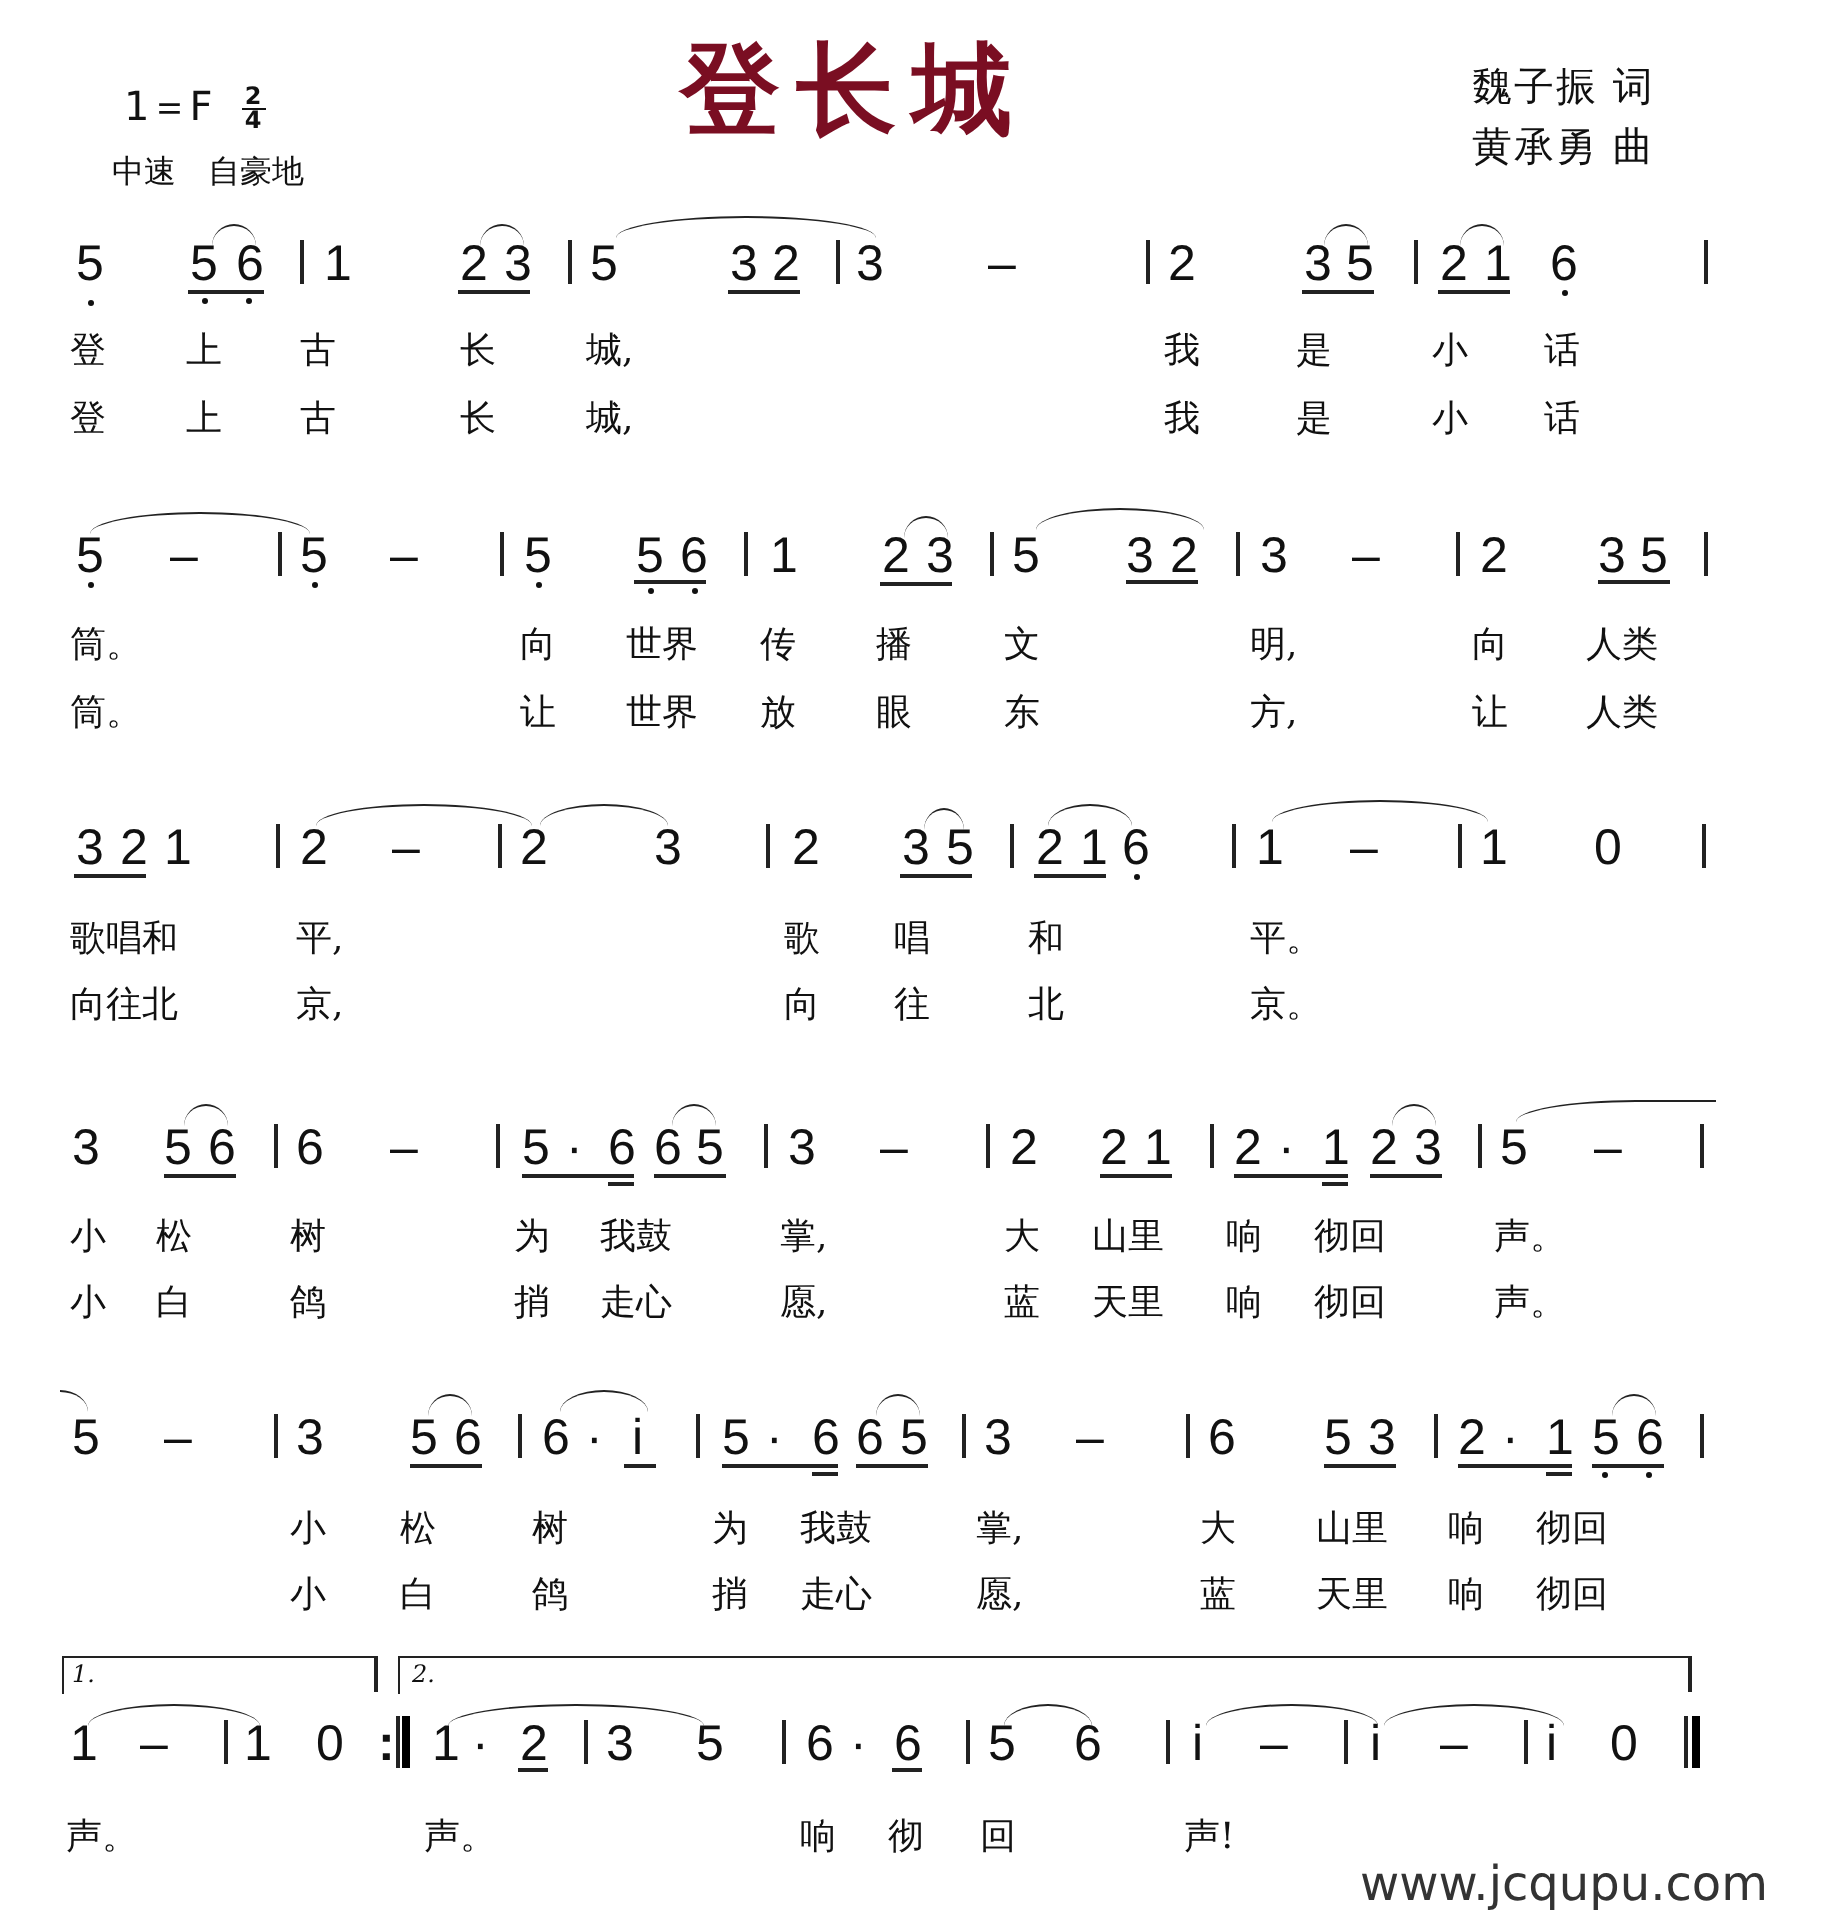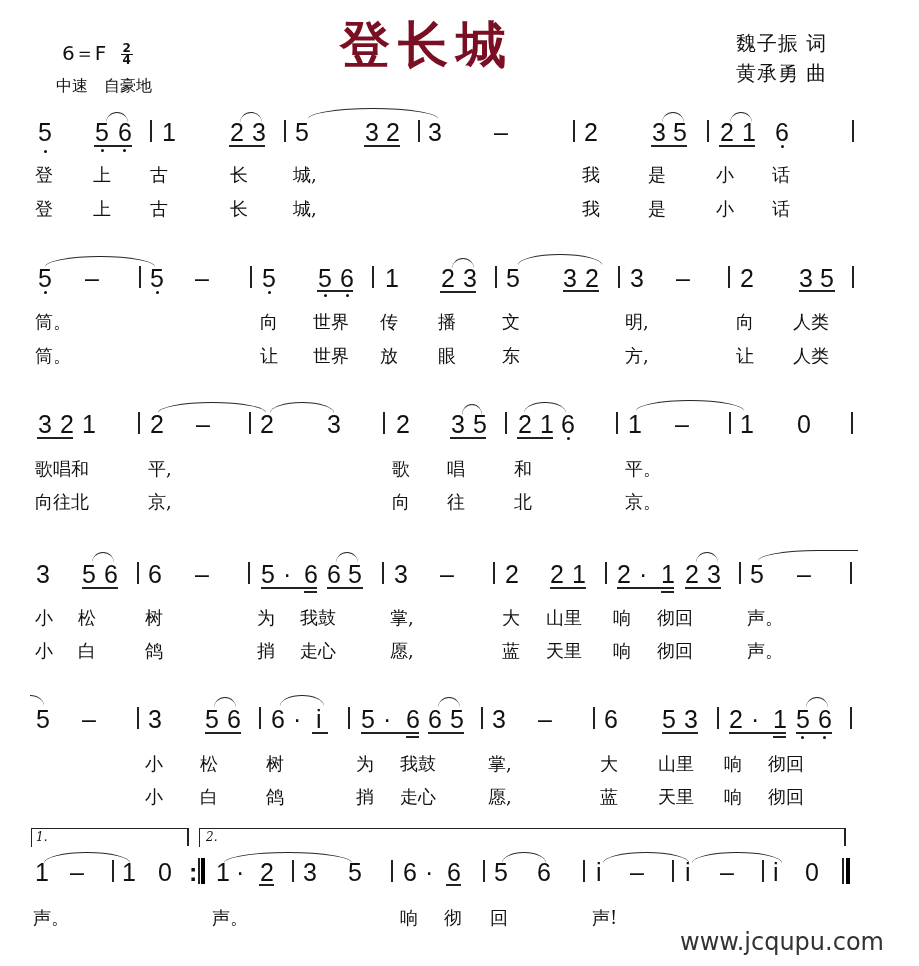--- a/index.html
+++ b/index.html
@@ -20,21 +20,21 @@
   .dot { position:absolute; width:3px; height:3px; border-radius:50%; background:#111; }
   .slur { position:absolute; border-top:1.6px solid #222; border-radius:50% 50% 0 0 / 100% 100% 0 0; height:10px; }
   .bracket { position:absolute; border-left:1.5px solid #222; border-top:1.5px solid #222; height:18px; }
   .volta { position:absolute; font-family:"DejaVu Serif", serif; font-style:italic; font-size:12px; }
   .watermark { font-family:"DejaVu Sans", sans-serif; font-size:24px; color:#333; }
 </style>
 </head>
 <body>
 
 <div class="abs key" style="left:62px;top:40px;">
-  <span>6＝F</span>
+  <span>1＝F</span>
   <span class="frac">
     <span>2</span>
     <span class="bar"></span>
     <span>4</span>
   </span>
 </div>
 <div class="abs tempo" style="left:56px;top:76px;">中速　自豪地</div>
 <div class="abs title" style="left:340px;top:12px;">登长城</div>
 <div class="abs credit" style="left:736px;top:30px;">魏子振 词</div>
 <div class="abs credit" style="left:736px;top:60px;">黄承勇 曲</div>

